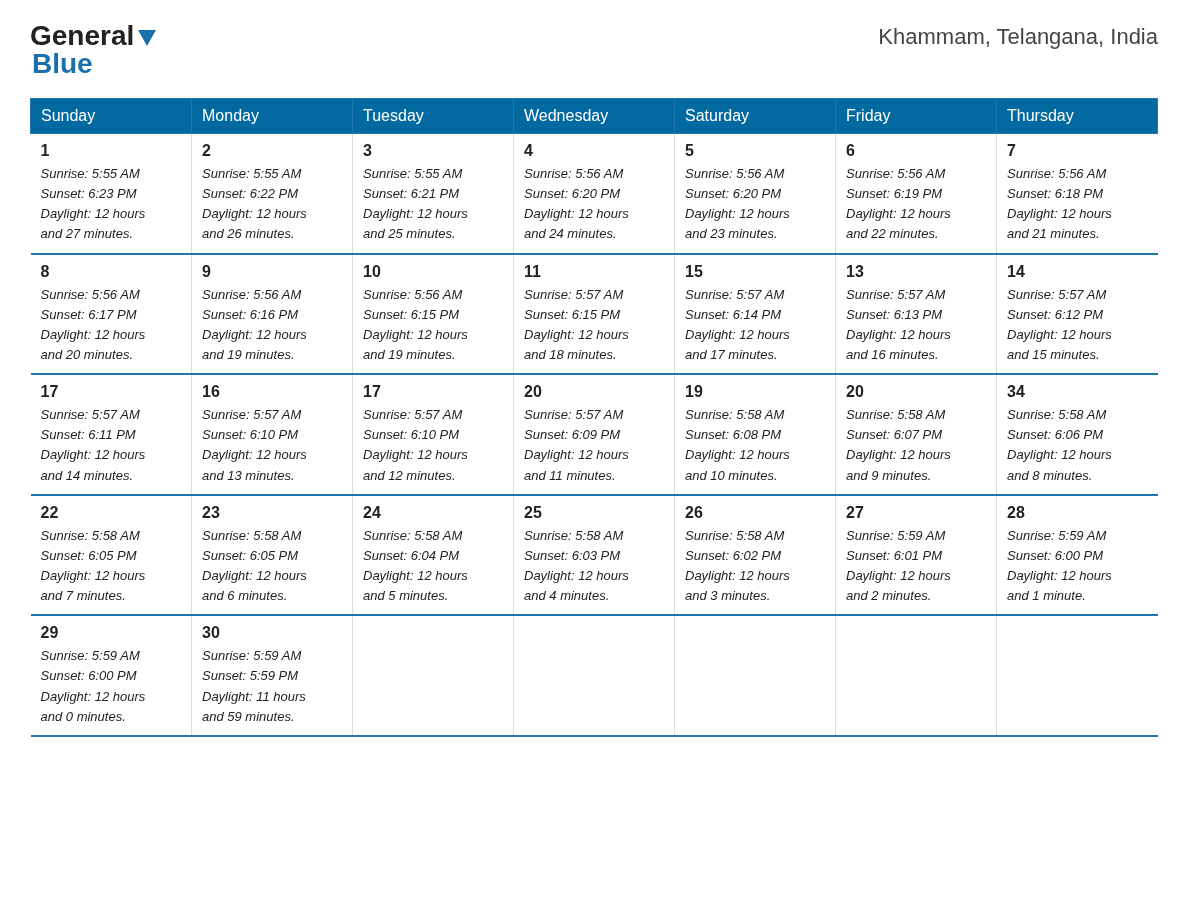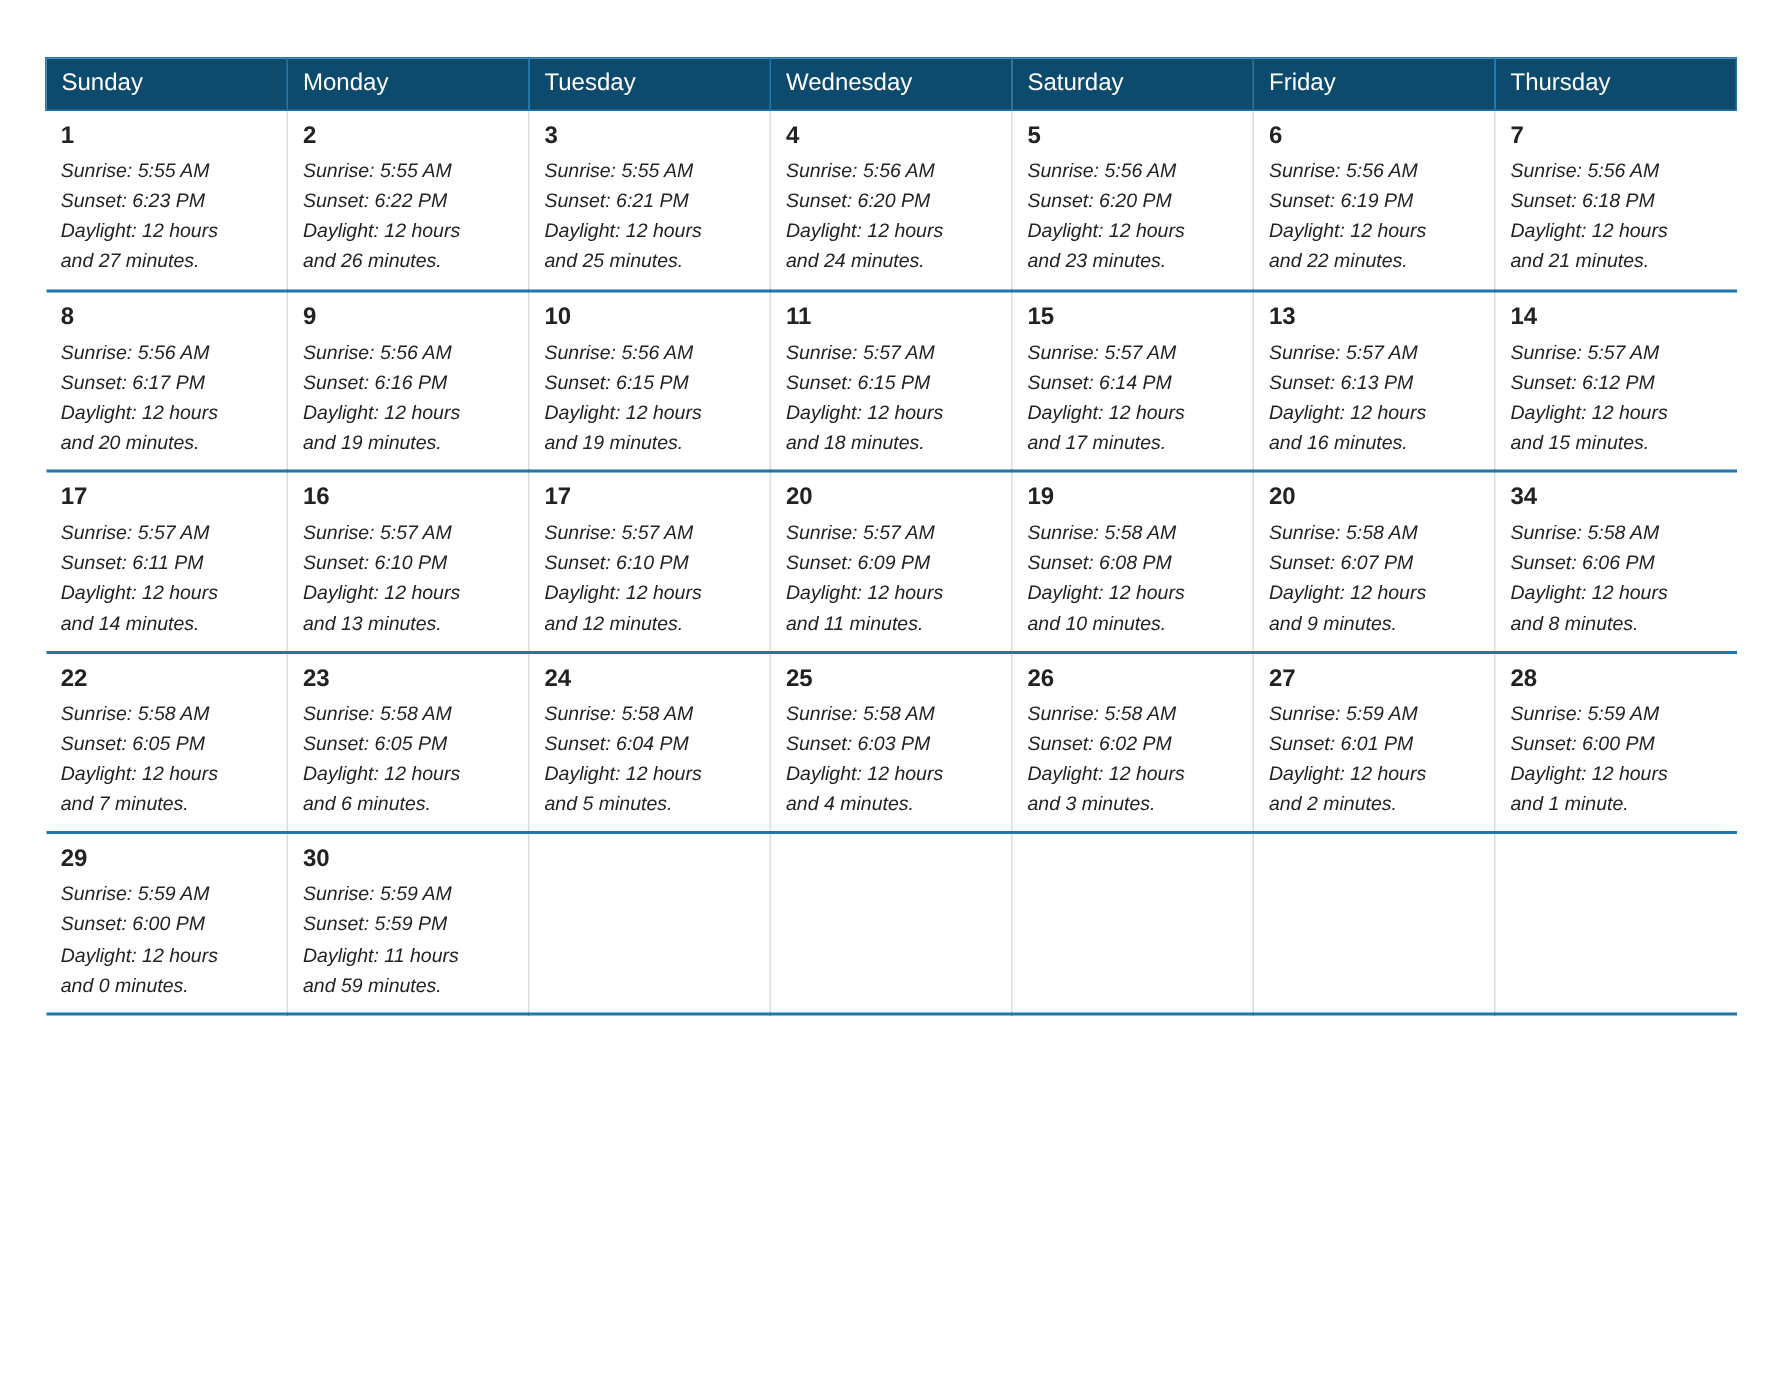--- a/index.html
+++ b/index.html
@@ -39,21 +39,21 @@
       font-size: 22px;
       color: #444;
       margin-top: 4px;
     }
     table {
       width: 100%;
       border-collapse: collapse;
       table-layout: fixed;
     }
     thead tr {
-      background-color: #0c4a6e;
+      background-color: #0369a1;
     }
     thead th {
       color: #fff;
       font-size: 16px;
       font-weight: normal;
       padding: 8px 10px;
       text-align: left;
       border: 1px solid #2176ae;
     }
     tbody tr {
@@ -84,21 +84,31 @@
       font-style: italic;
     }
     .empty-cell {
       background: #fff;
     }
   </style>
 </head>
 <body>
 
 <div class="header">
+  <div class="logo-wrapper">
+    <div class="logo-top-row">
+      <span style="font-size:28px;font-weight:bold;color:#222;">General</span>
+      <svg width="22" height="22" viewBox="0 0 22 22" style="margin-left:2px;margin-top:2px;">
+        <polygon points="2,4 20,4 11,20" fill="#1a6fad"></polygon>
+      </svg>
+    </div>
+    <span style="font-size:28px;font-weight:bold;color:#1a6fad;margin-top:-4px;margin-left:2px;">Blue</span>
+  </div>
   <div class="title-block">
+    <div class="calendar-subtitle">Khammam, Telangana, India</div>
   </div>
 </div>
 
 <table>
   <thead>
     <tr>
     <th>Sunday</th>
         <th>Monday</th>
         <th>Tuesday</th>
         <th>Wednesday</th>

